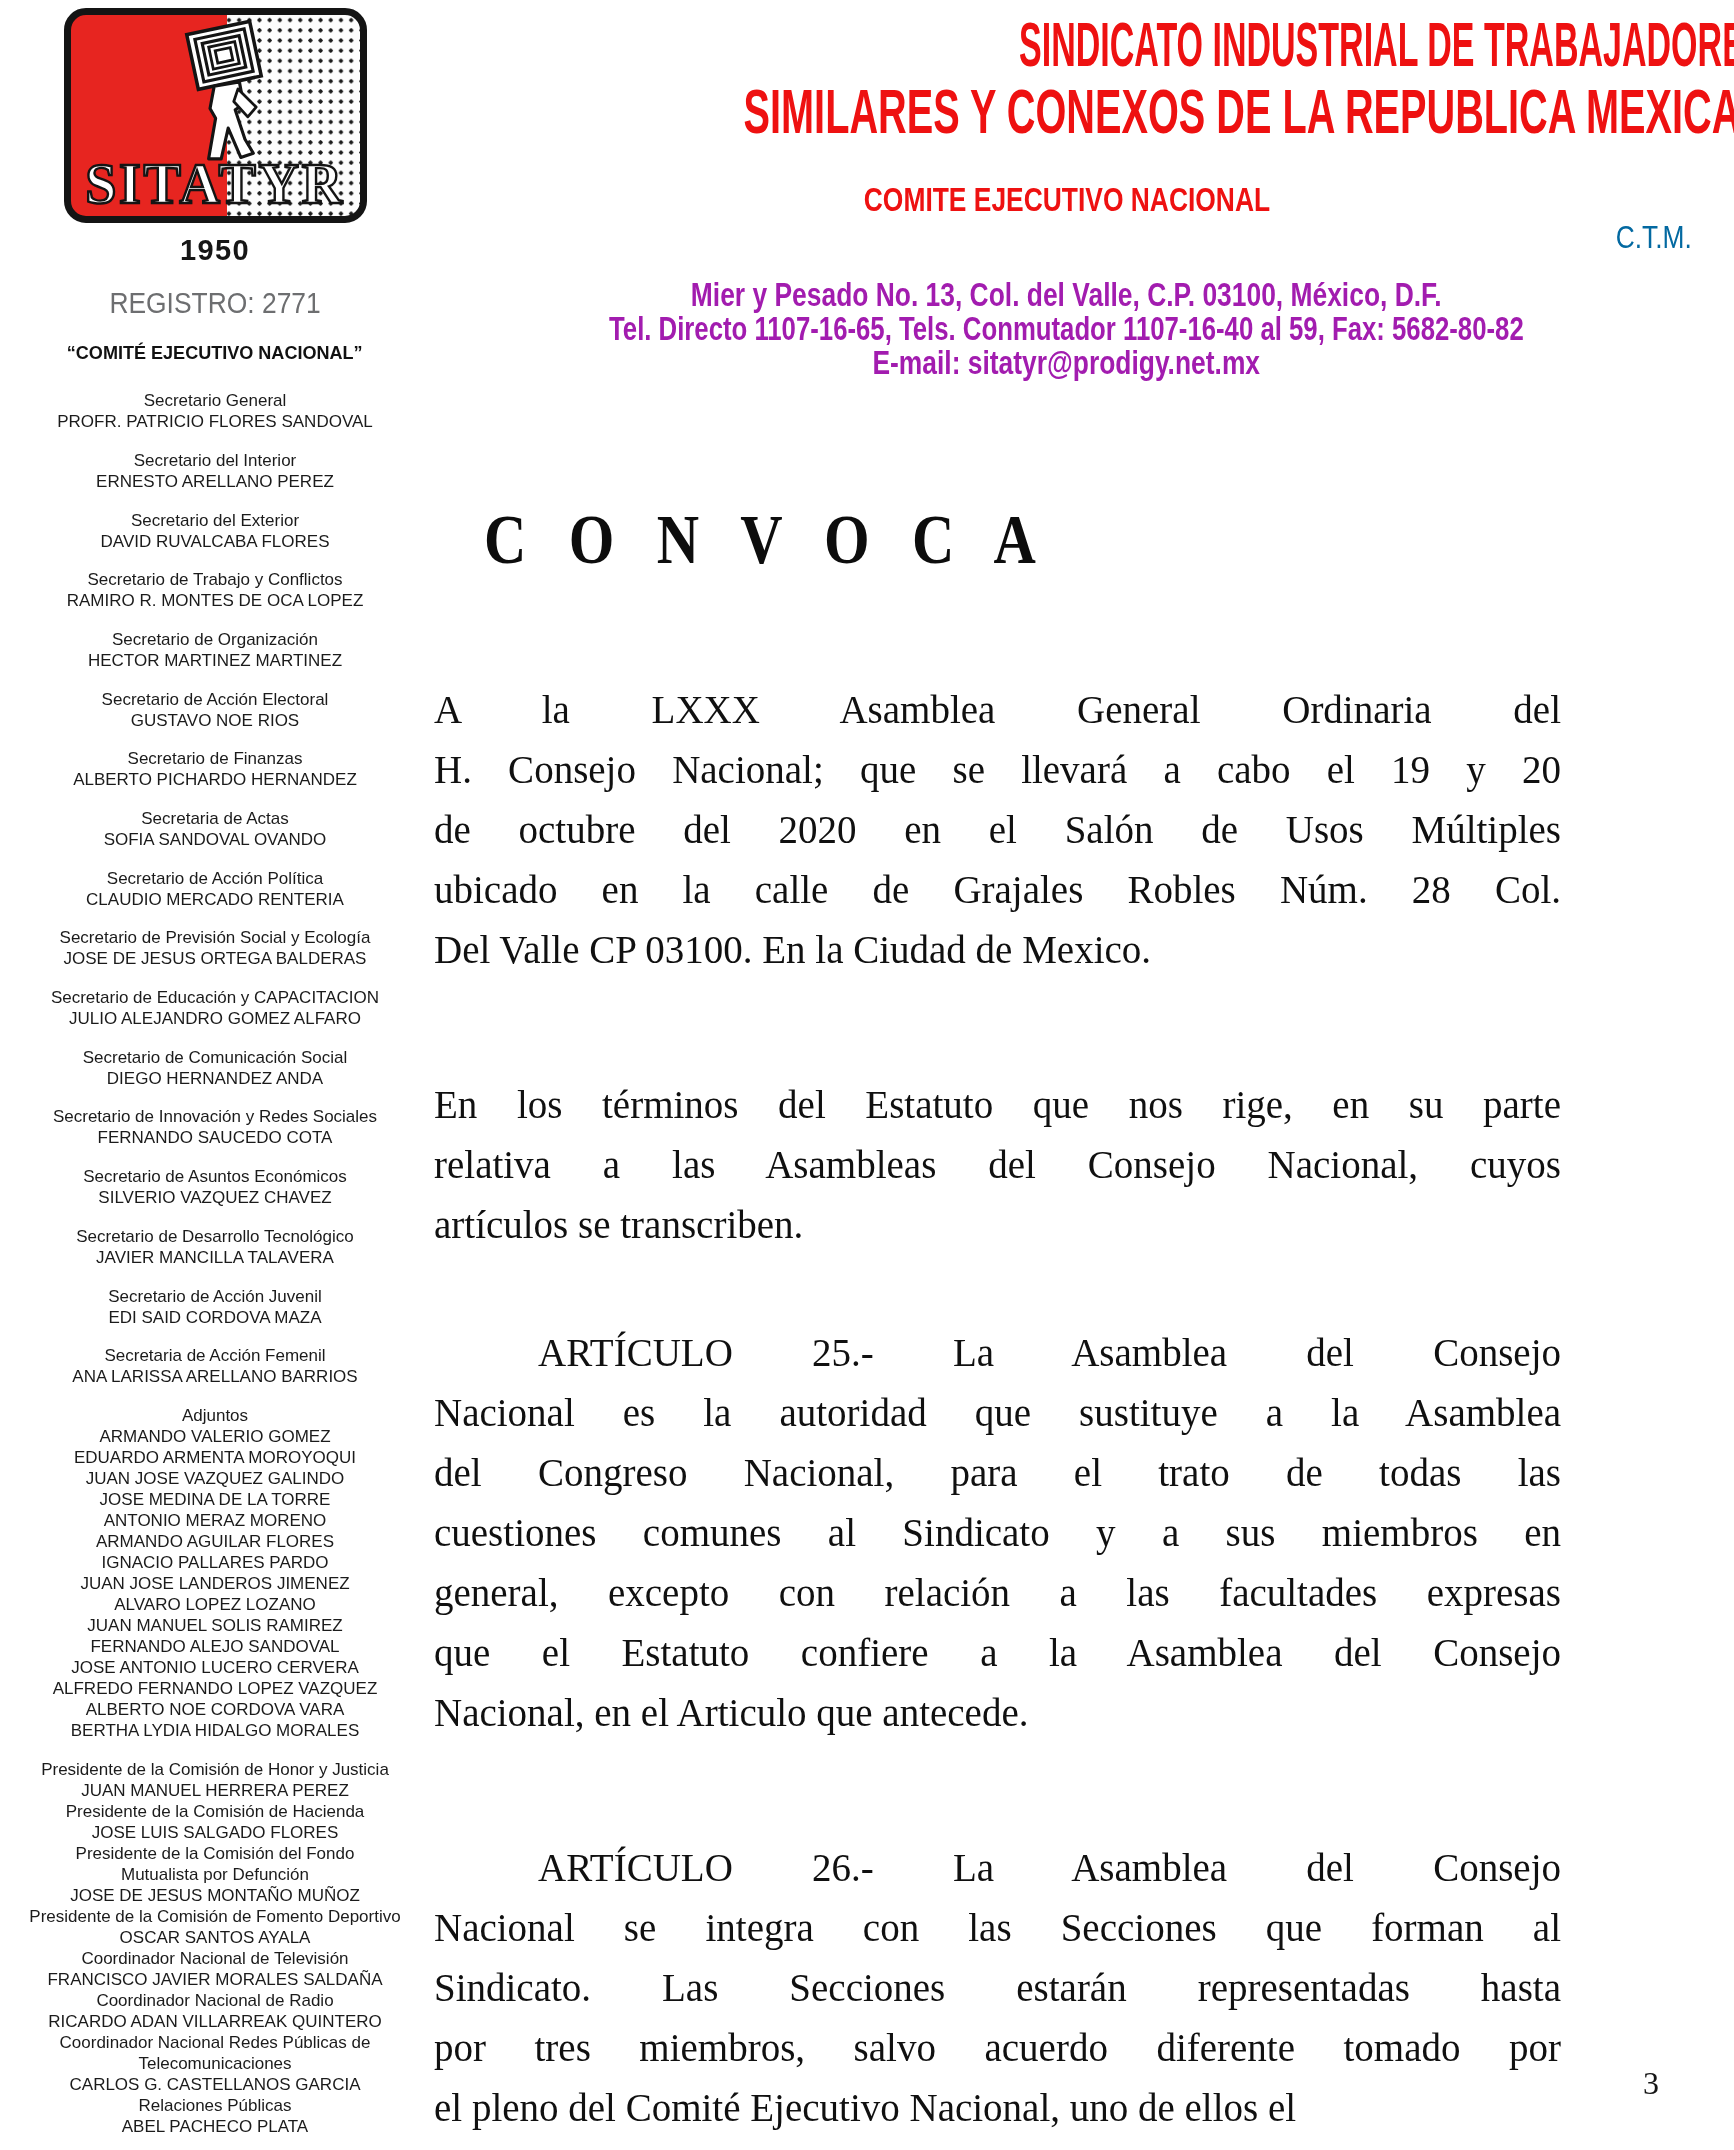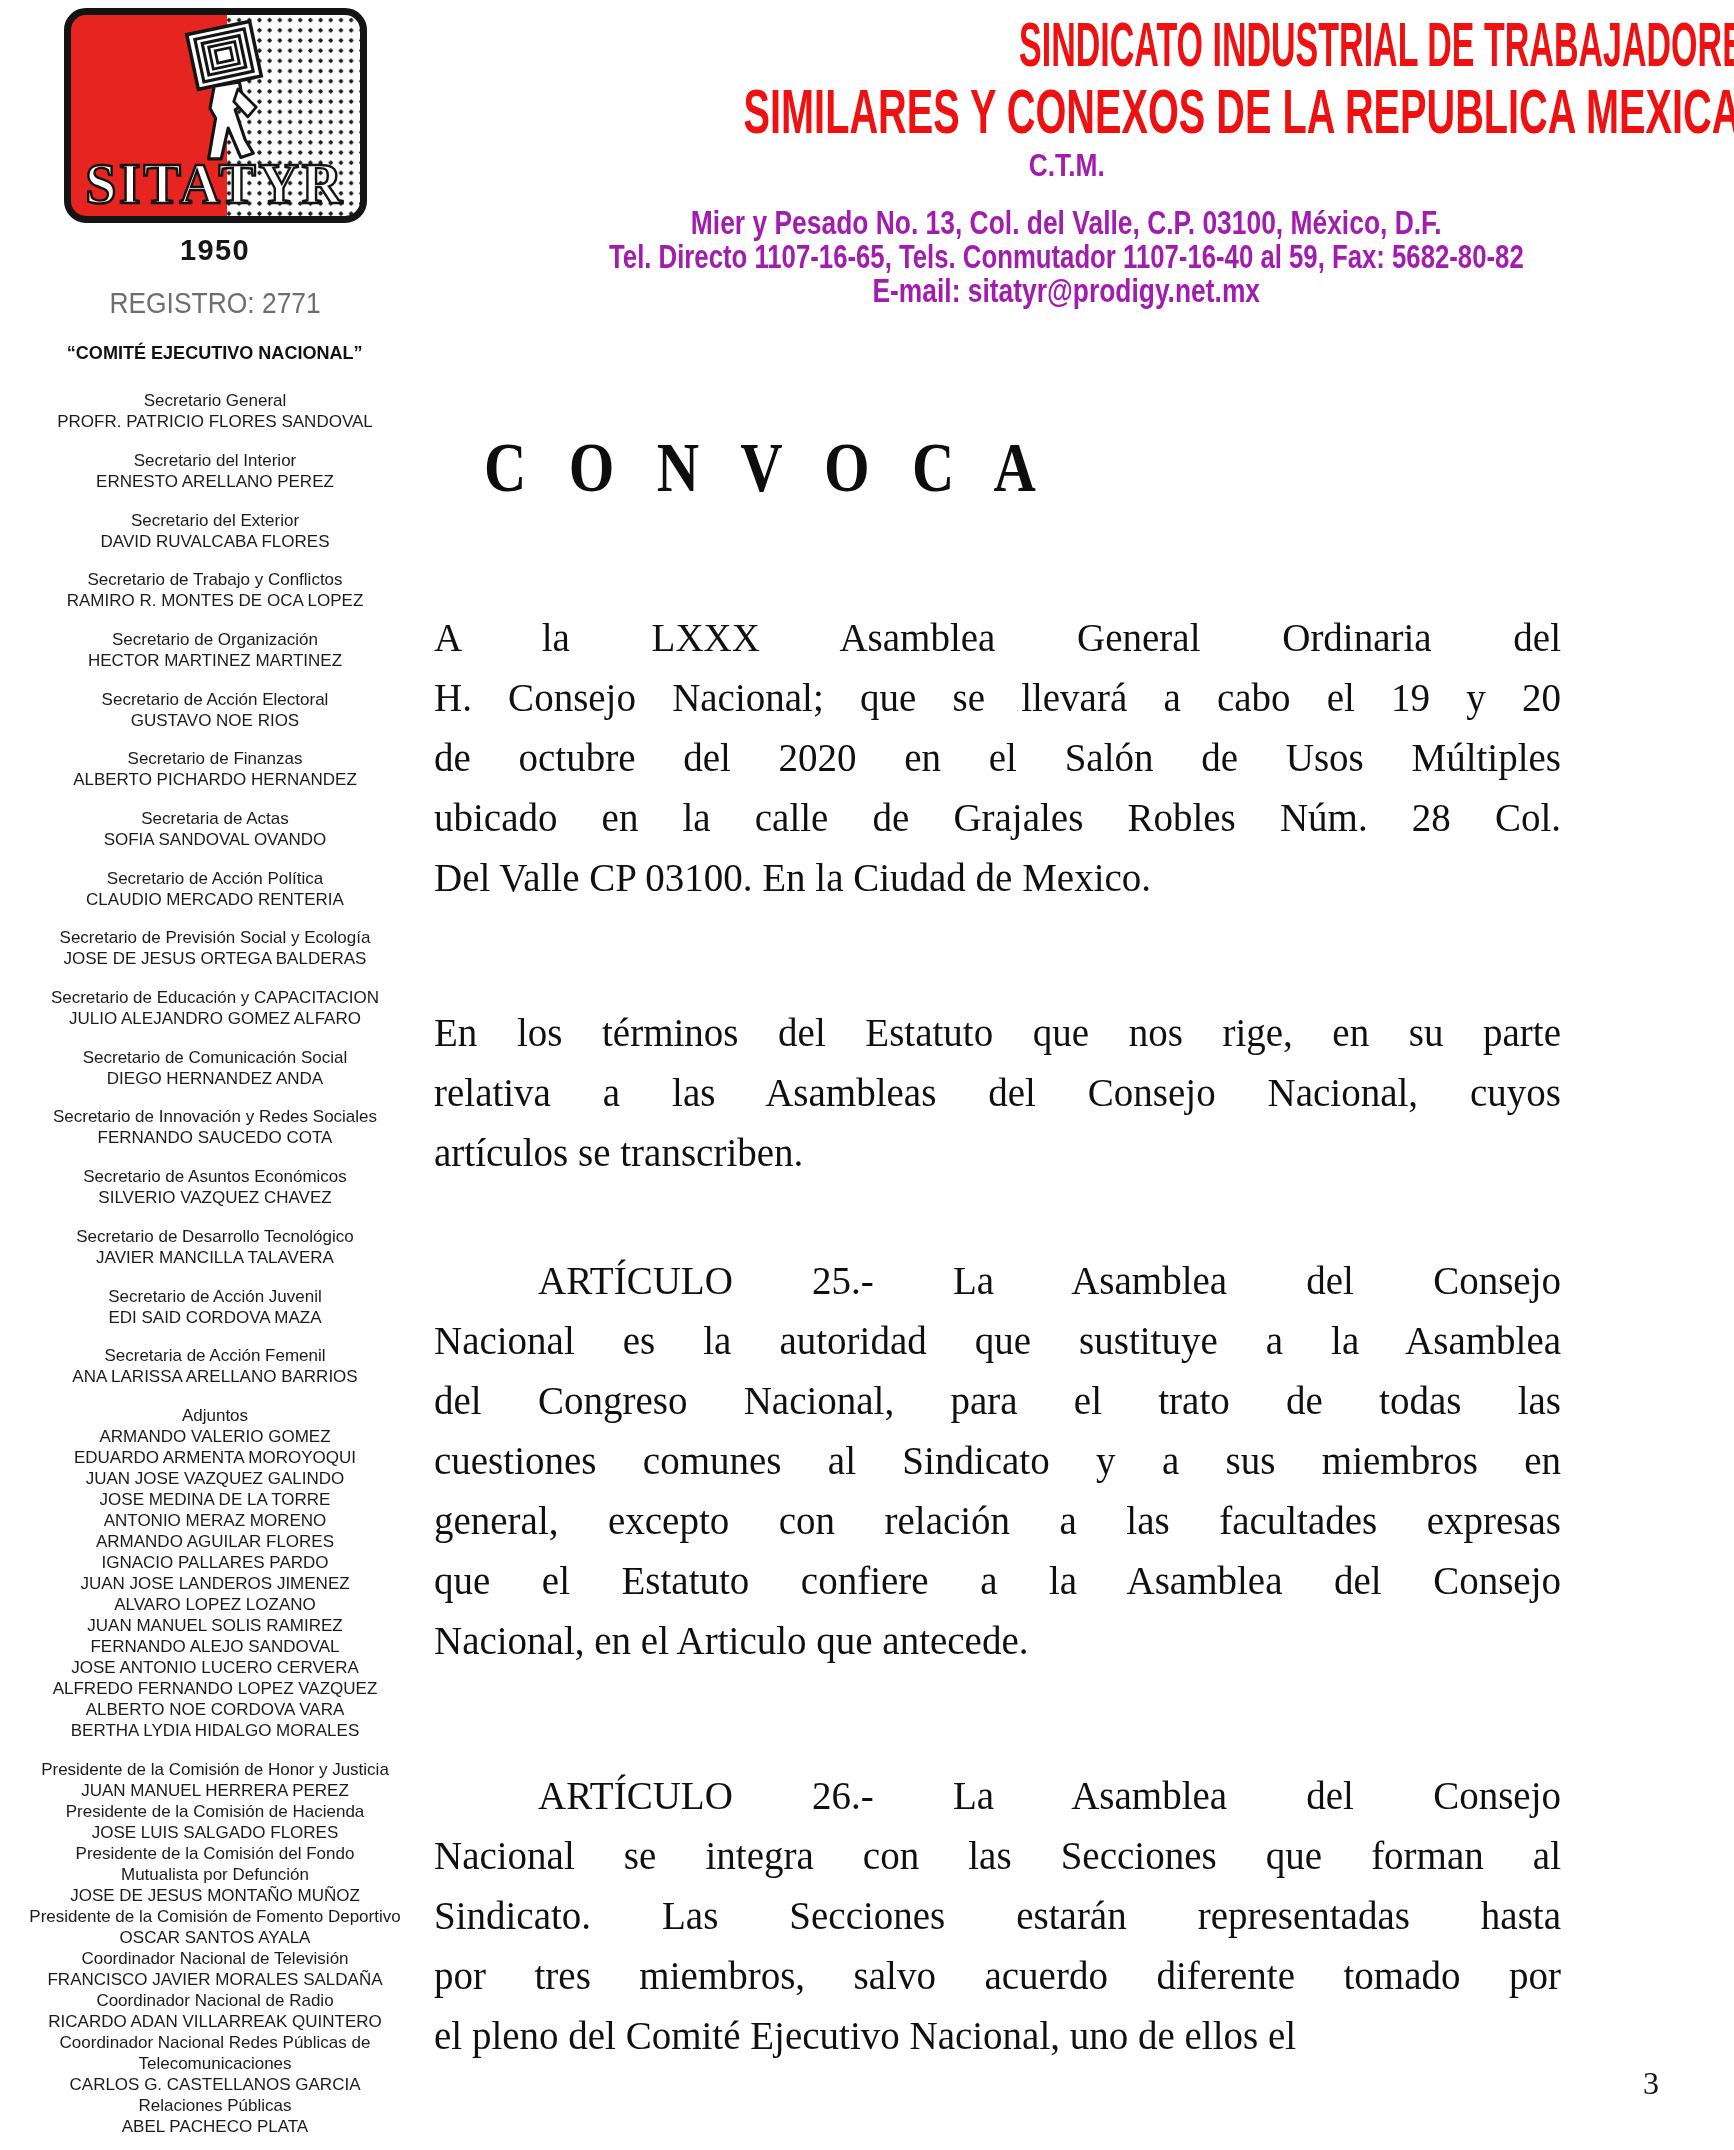--- a/index.html
+++ b/index.html
@@ -34,21 +34,21 @@
   .sb-entries{margin-top:26px;}
   .sb-entry{margin-bottom:17.7px;text-align:center;}
   .sb-line{font-size:17px;line-height:21px;}
   .sb-officers{margin-top:17.7px;}
 
   
   .main{position:absolute;left:434px;top:0;width:1265px;}
   .org-title{margin-top:11px;text-align:center;color:#ee1111;font-weight:bold;}
   .org-line{font-size:63px;line-height:67px;}
   .red-sub{margin-top:37px;text-align:center;color:#ee1111;font-weight:bold;font-size:33px;line-height:35px;}
-  .red-ctm{margin-top:4.1px;text-align:center;color:#a21caf;font-weight:bold;font-size:31px;line-height:34px;}
+  .red-ctm{margin-top:4.1px;text-align:right;color:#0369a1;font-weight:normal;font-size:31px;line-height:34px;}
   .addr{margin-top:23px;text-align:center;color:#a21caf;font-weight:bold;font-size:33px;line-height:34px;}
   .addr-line{display:block;}
 
   .body-col{width:1127px;}
   .convoca{
     margin-top:114px;font-family:"Liberation Serif",serif;
     font-weight:bold;font-size:69px;line-height:92px;letter-spacing:16.3px;color:#0d0d0d;
   }
   .paras{margin-top:94px;}
   .para{margin:0 0 95px 0;}
@@ -200,20 +200,21 @@
     </div>
 </div>
 
 <div class="main">
 
   <div class="org-title">
     <div class="org-line"><span class="cx" style="--sx:0.54">SINDICATO INDUSTRIAL DE TRABAJADORES Y ARTISTAS DE TELEVISION Y RADIO</span></div>
     <div class="org-line"><span class="cx" style="--sx:0.63">SIMILARES Y CONEXOS DE LA REPUBLICA MEXICANA</span></div>
   </div>
 
+  <div class="red-sub"><span class="cx" style="--sx:0.8">COMITE  EJECUTIVO  NACIONAL</span></div>
   <div class="red-ctm"><span class="cx" style="--sx:0.85">C.T.M.</span></div>
 
   <div class="addr">
     <span class="addr-line"><span class="cx" style="--sx:0.8">Mier  y Pesado No. 13,  Col. del Valle,  C.P. 03100,  México, D.F.</span></span>
     <span class="addr-line"><span class="cx" style="--sx:0.78">Tel. Directo 1107-16-65, Tels. Conmutador 1107-16-40 al 59, Fax: 5682-80-82</span></span>
     <span class="addr-line"><span class="cx" style="--sx:0.8">E-mail: sitatyr@prodigy.net.mx</span></span>
   </div>
 
   <div class="body-col">
     <div class="convoca"><span class="cx" style="--sx:0.85">C O N V O C A</span></div>

